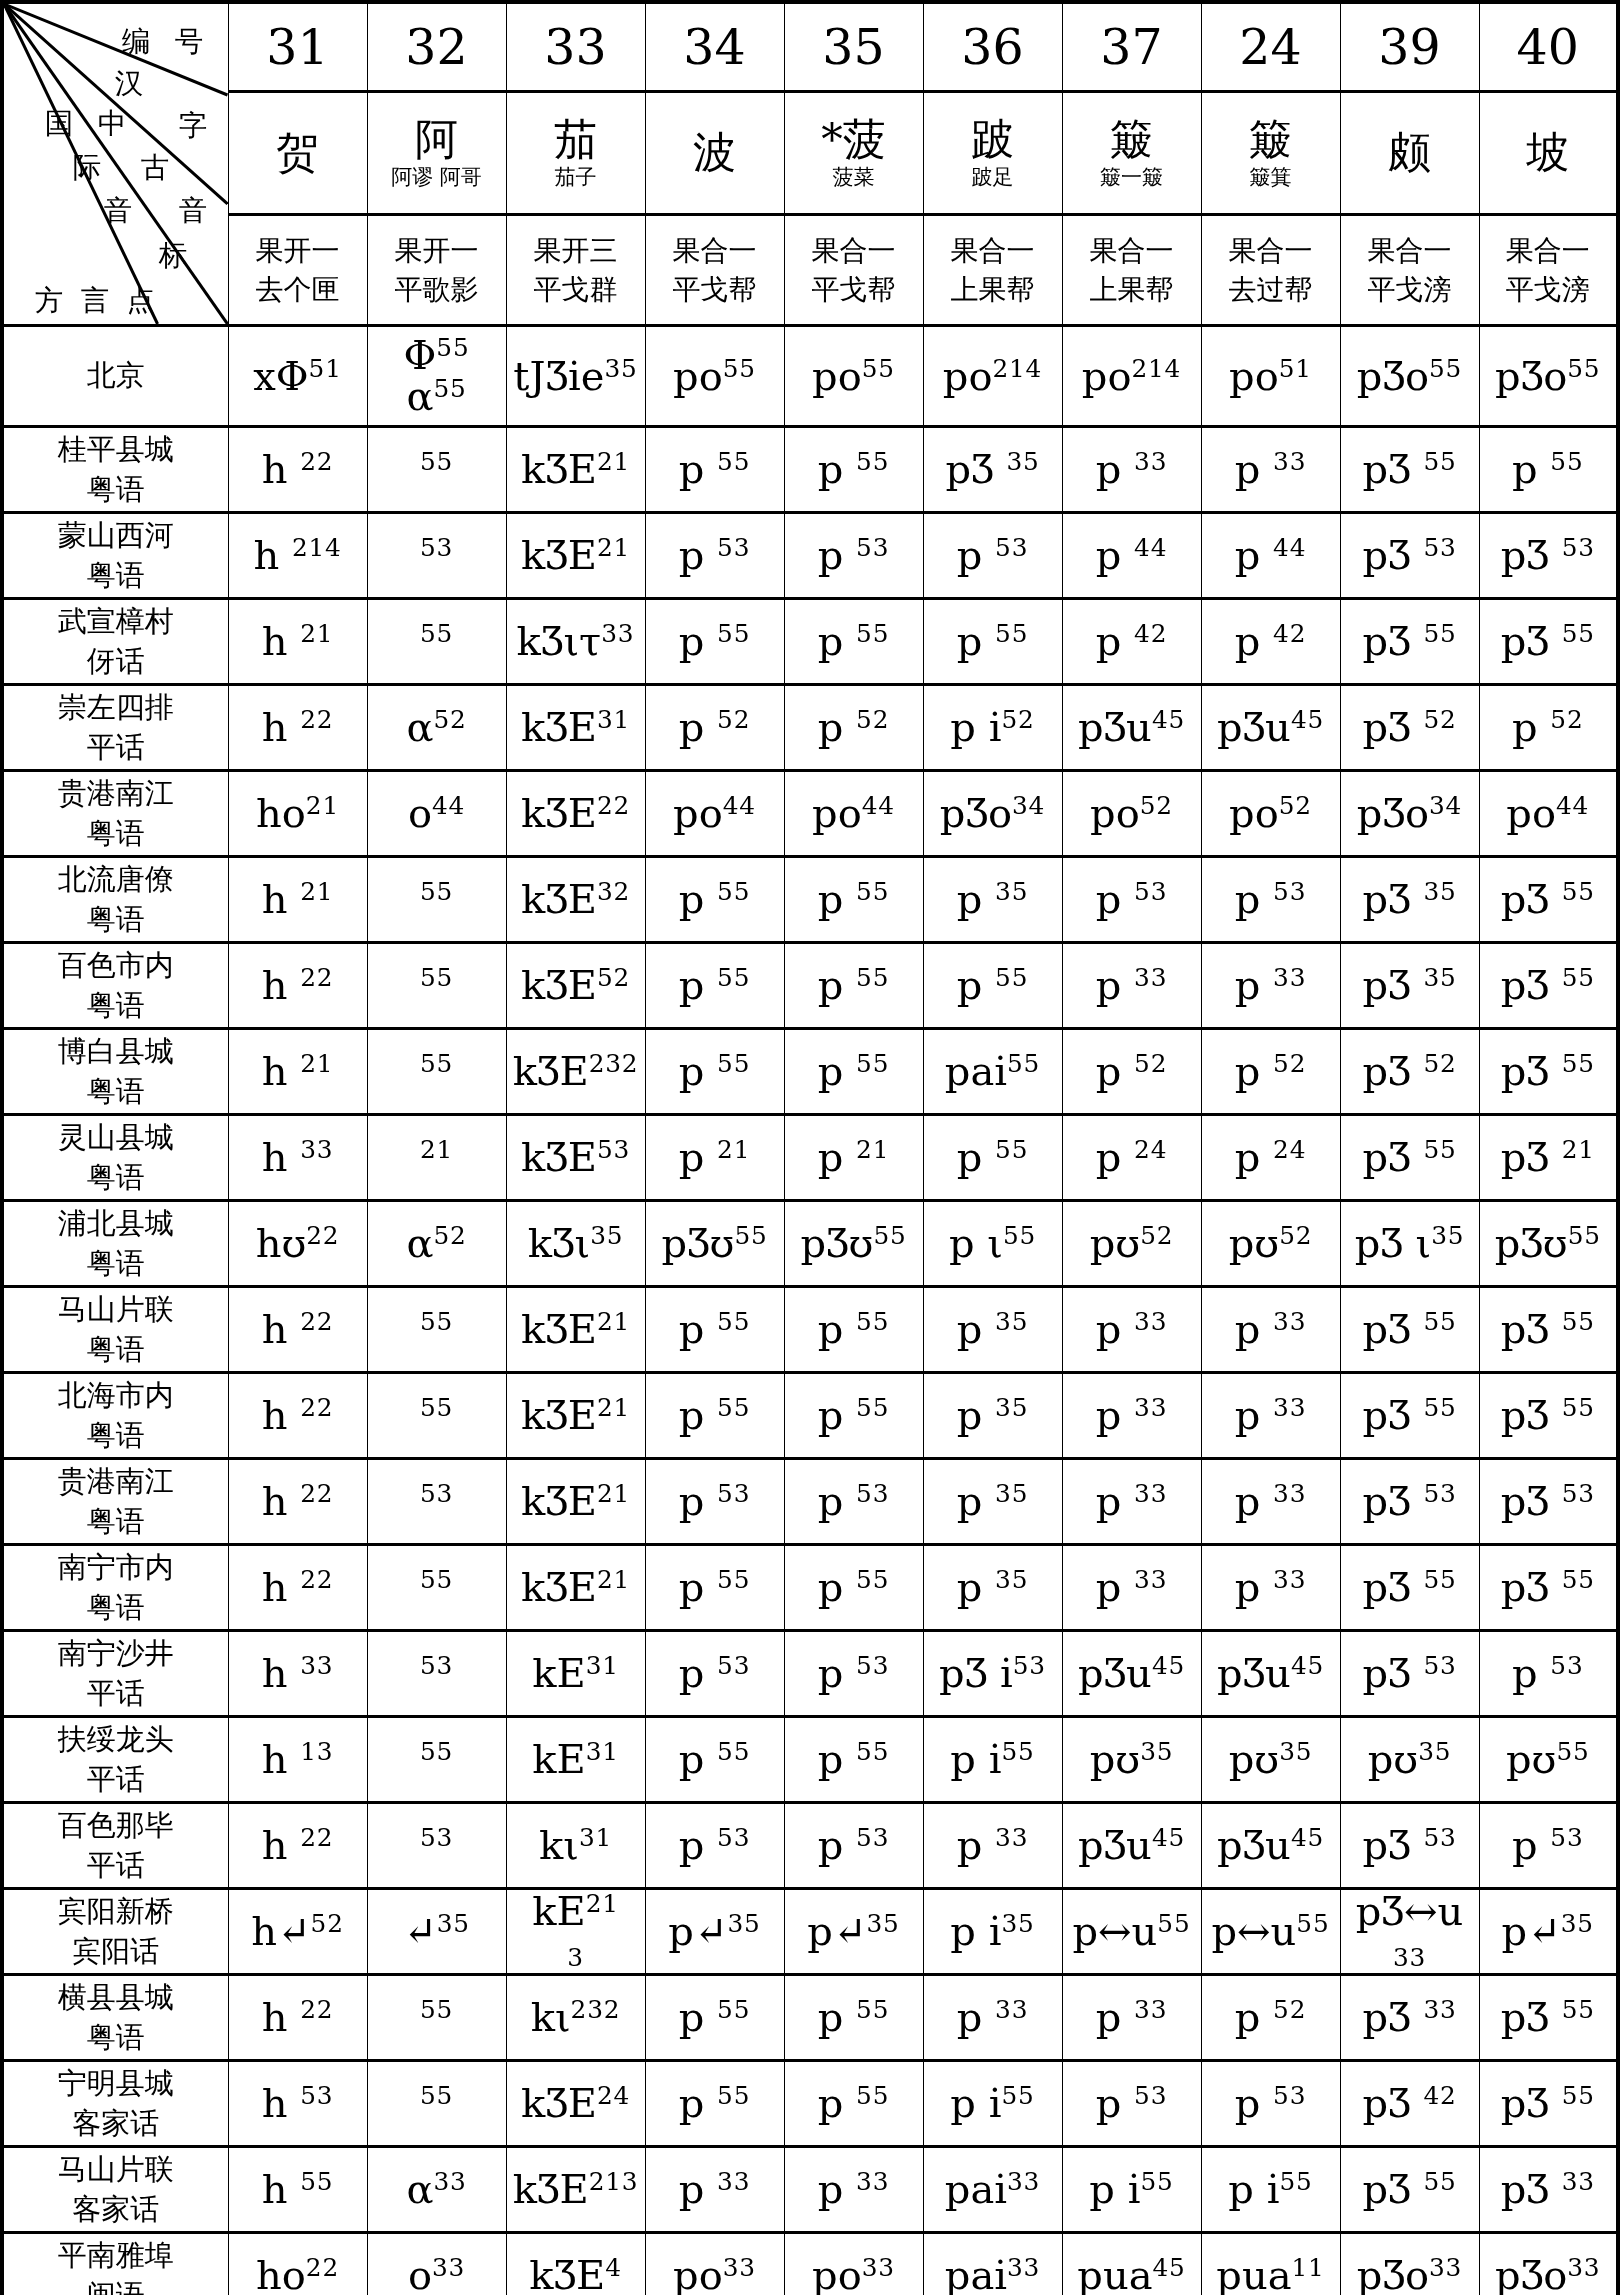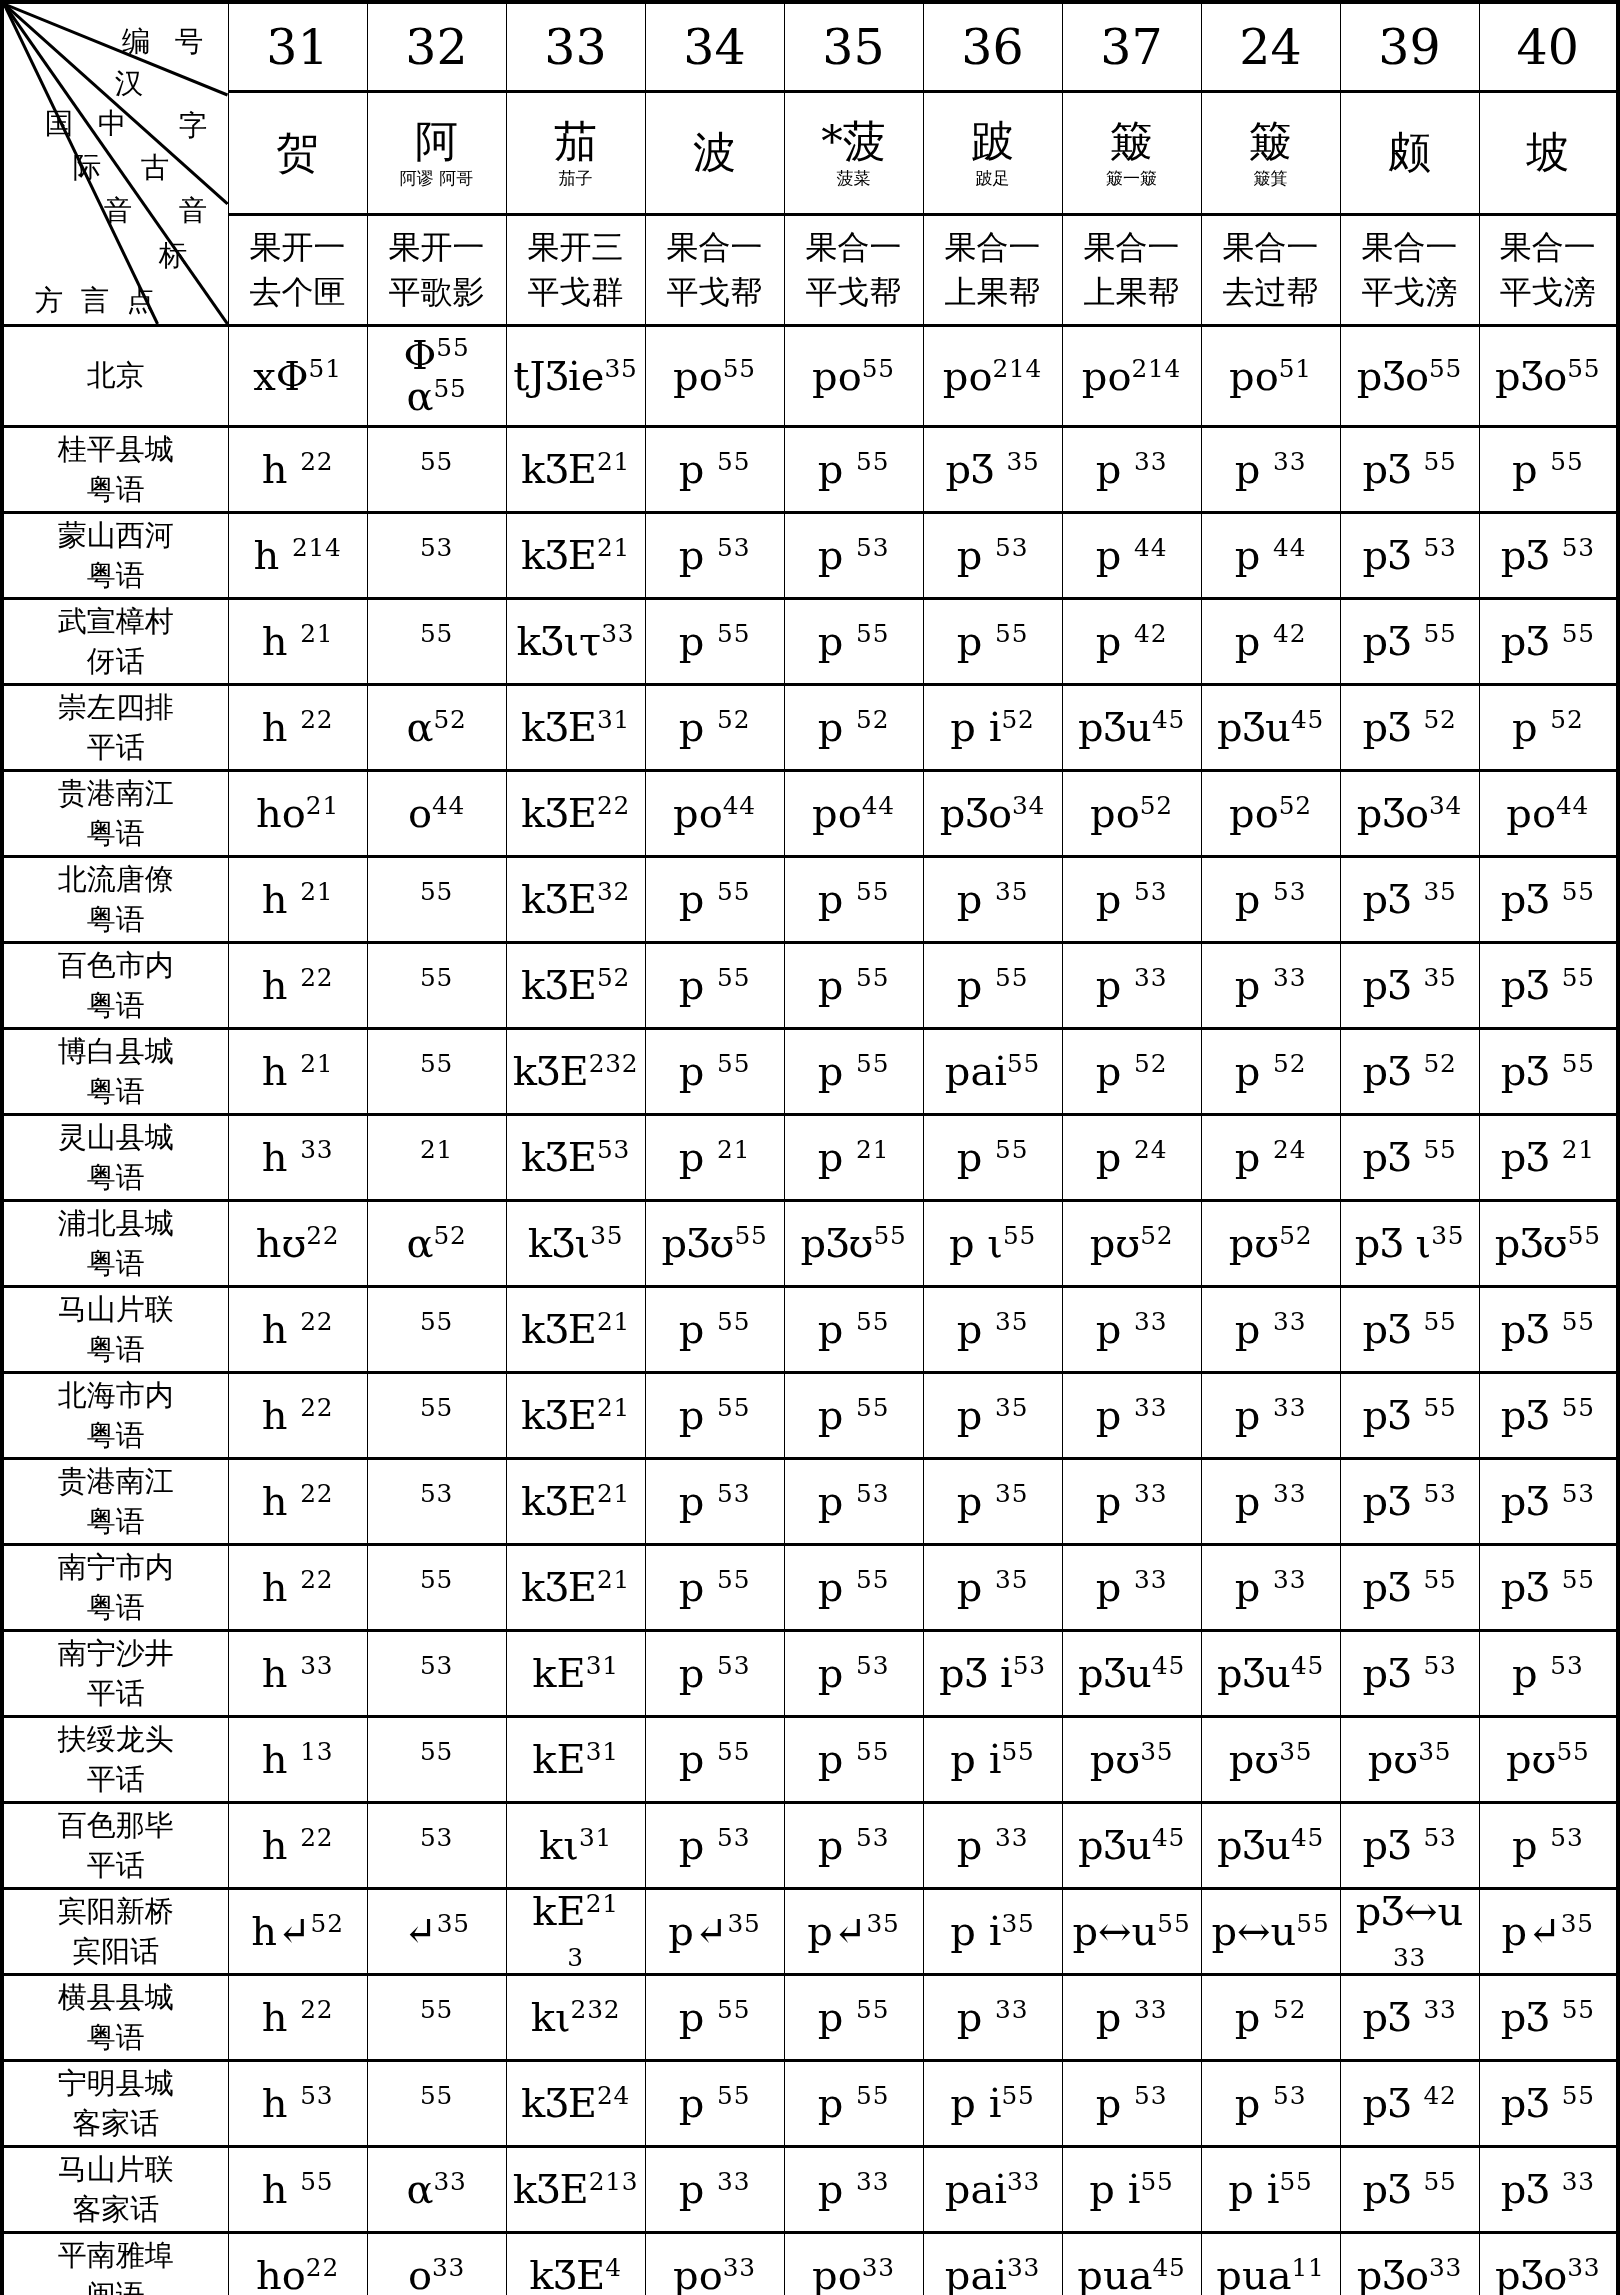--- a/index.html
+++ b/index.html
@@ -11,22 +11,22 @@
        border-top:3.1px solid #000; border-bottom:3.1px solid #000;
        padding:0; text-align:center; vertical-align:middle; overflow:hidden; }
   tr.r-num  td { height:86px; }
   tr.r-char td { height:120px; }
   tr.r-cat  td { height:108px; }
   tr.r-bj   td { height:98px;text-align:center; }
   tr.r-data td { height:83px; }
 
   td.num { font-size:49px; }
   td.chr .main { font-size:43px; line-height:1.05; }
-  td.chr .note { font-size:17px; line-height:1.1; margin-top:4.6px; white-space:pre; }
-  td.cat { font-size:32px; line-height:1.4; white-space:pre-line; }
+  td.chr .note { font-size:21px; line-height:1.1; margin-top:4.6px; white-space:pre; }
+  td.cat { font-size:28px; line-height:1.4; white-space:pre-line; }
   td.dlabel { font-size:29px; line-height:1.35; white-space:pre-line; }
 
   td.ipa { font-size:40px; }
   td.ipa .ln { line-height:1.02; white-space:pre-wrap; }
   .tone { font-size:0.62em; position:relative; top:-0.52em; letter-spacing:0.8px; }
   .tone-plain { font-size:0.62em; letter-spacing:0.8px; }
 
   td.corner { position:relative; padding:0; }
   .corner-box { position:relative; width:100%; height:100%; }
   .corner-box svg { position:absolute; left:0; top:0; width:100%; height:100%; display:block; }

